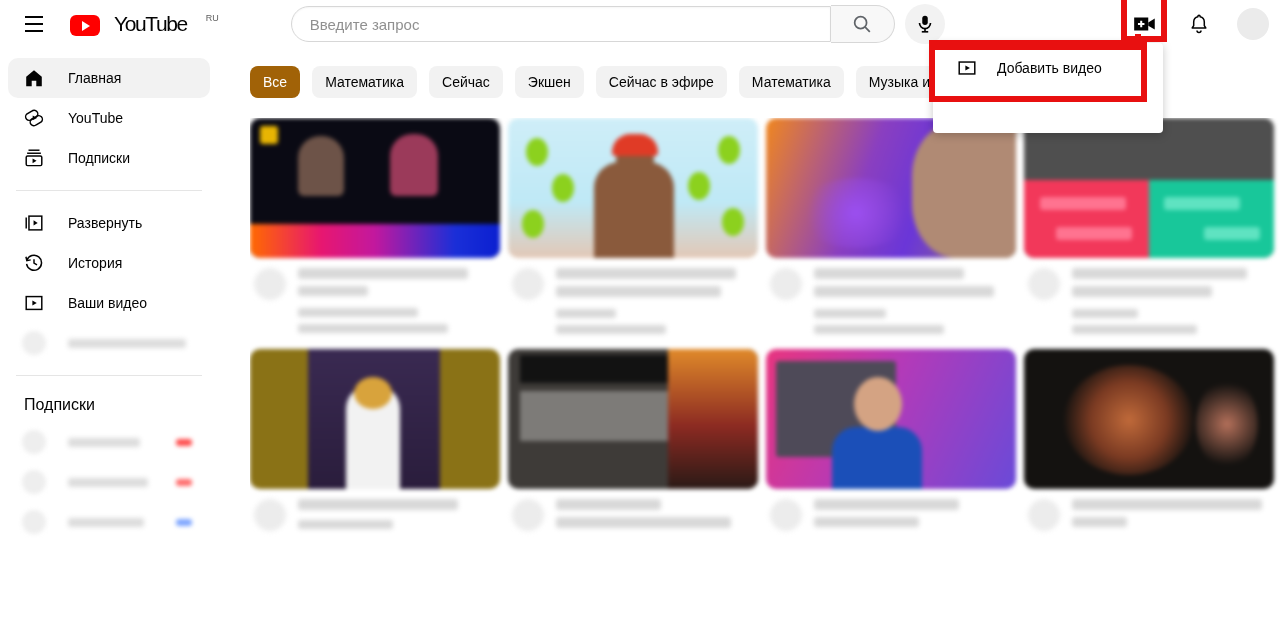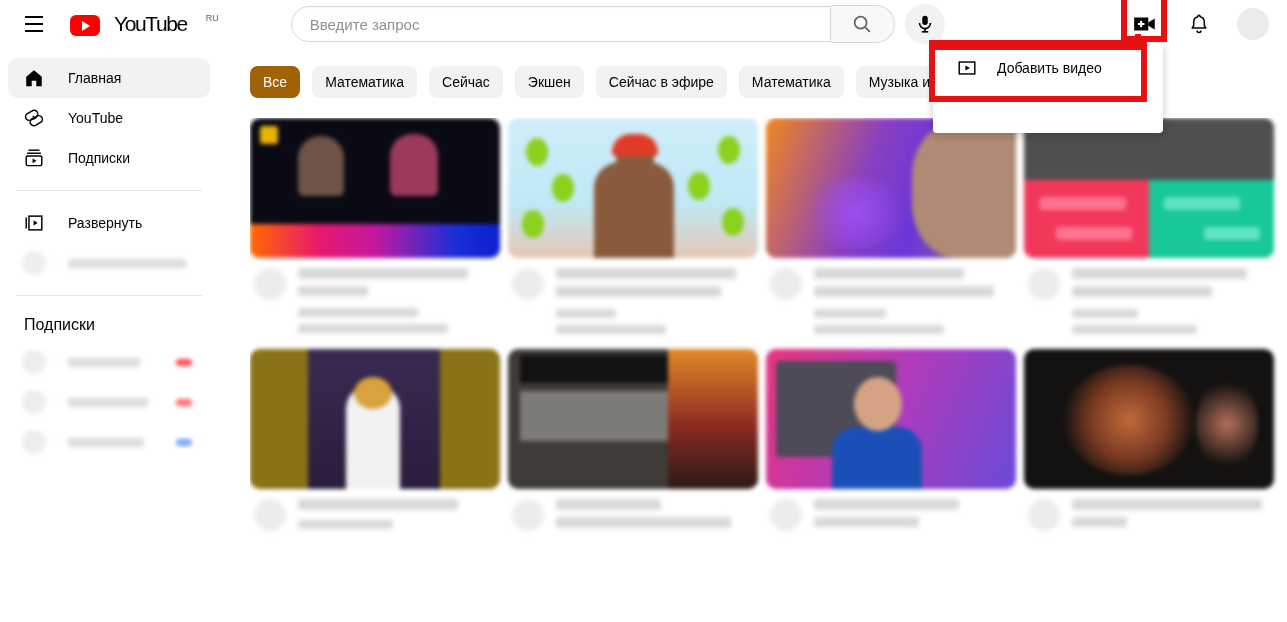--- a/index.html
+++ b/index.html
@@ -287,21 +287,40 @@
       <span class="s-ico">
         <svg width="22" height="22" viewBox="0 0 24 24">
           <rect x="6.5" y="4.5" width="14" height="15" fill="none" stroke="#030303" stroke-width="1.6"></rect>
           <line x1="3.5" y1="6" x2="3.5" y2="18" stroke="#030303" stroke-width="1.6"></line>
           <path d="M11.5 9l4.5 2.9-4.5 2.9z" fill="#030303"></path>
         </svg>
       </span>
       <span class="s-label">Развернуть</span>
     </div>
 
-
+    <div class="s-item">
+      <span class="s-ico">
+        <svg width="22" height="22" viewBox="0 0 24 24">
+          <path d="M4.2 9.2A8.2 8.2 0 1 1 3.9 13" fill="none" stroke="#030303" stroke-width="1.6"></path>
+          <polyline points="3.2,5.2 4.2,9.4 8.4,8.6" fill="none" stroke="#030303" stroke-width="1.6"></polyline>
+          <polyline points="12,7.8 12,12.2 15.3,14" fill="none" stroke="#030303" stroke-width="1.6"></polyline>
+        </svg>
+      </span>
+      <span class="s-label">История</span>
+    </div>
+
+    <div class="s-item">
+      <span class="s-ico">
+        <svg width="22" height="22" viewBox="0 0 24 24">
+          <rect x="3.5" y="5" width="17" height="14" fill="none" stroke="#030303" stroke-width="1.6"></rect>
+          <path d="M10.2 9.2l4.8 2.8-4.8 2.8z" fill="#030303"></path>
+        </svg>
+      </span>
+      <span class="s-label">Ваши видео</span>
+    </div>
 
 
     <div class="blur-row">
       <span class="blur-dot"></span>
       <span class="blur-bar" style="width:118px"></span>
     </div>
 
 
     <div class="s-divider"></div>
 

